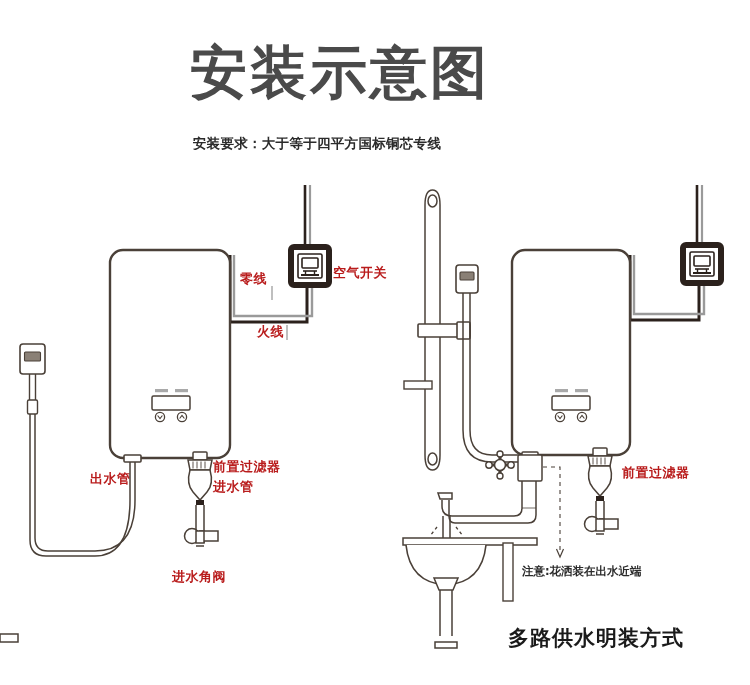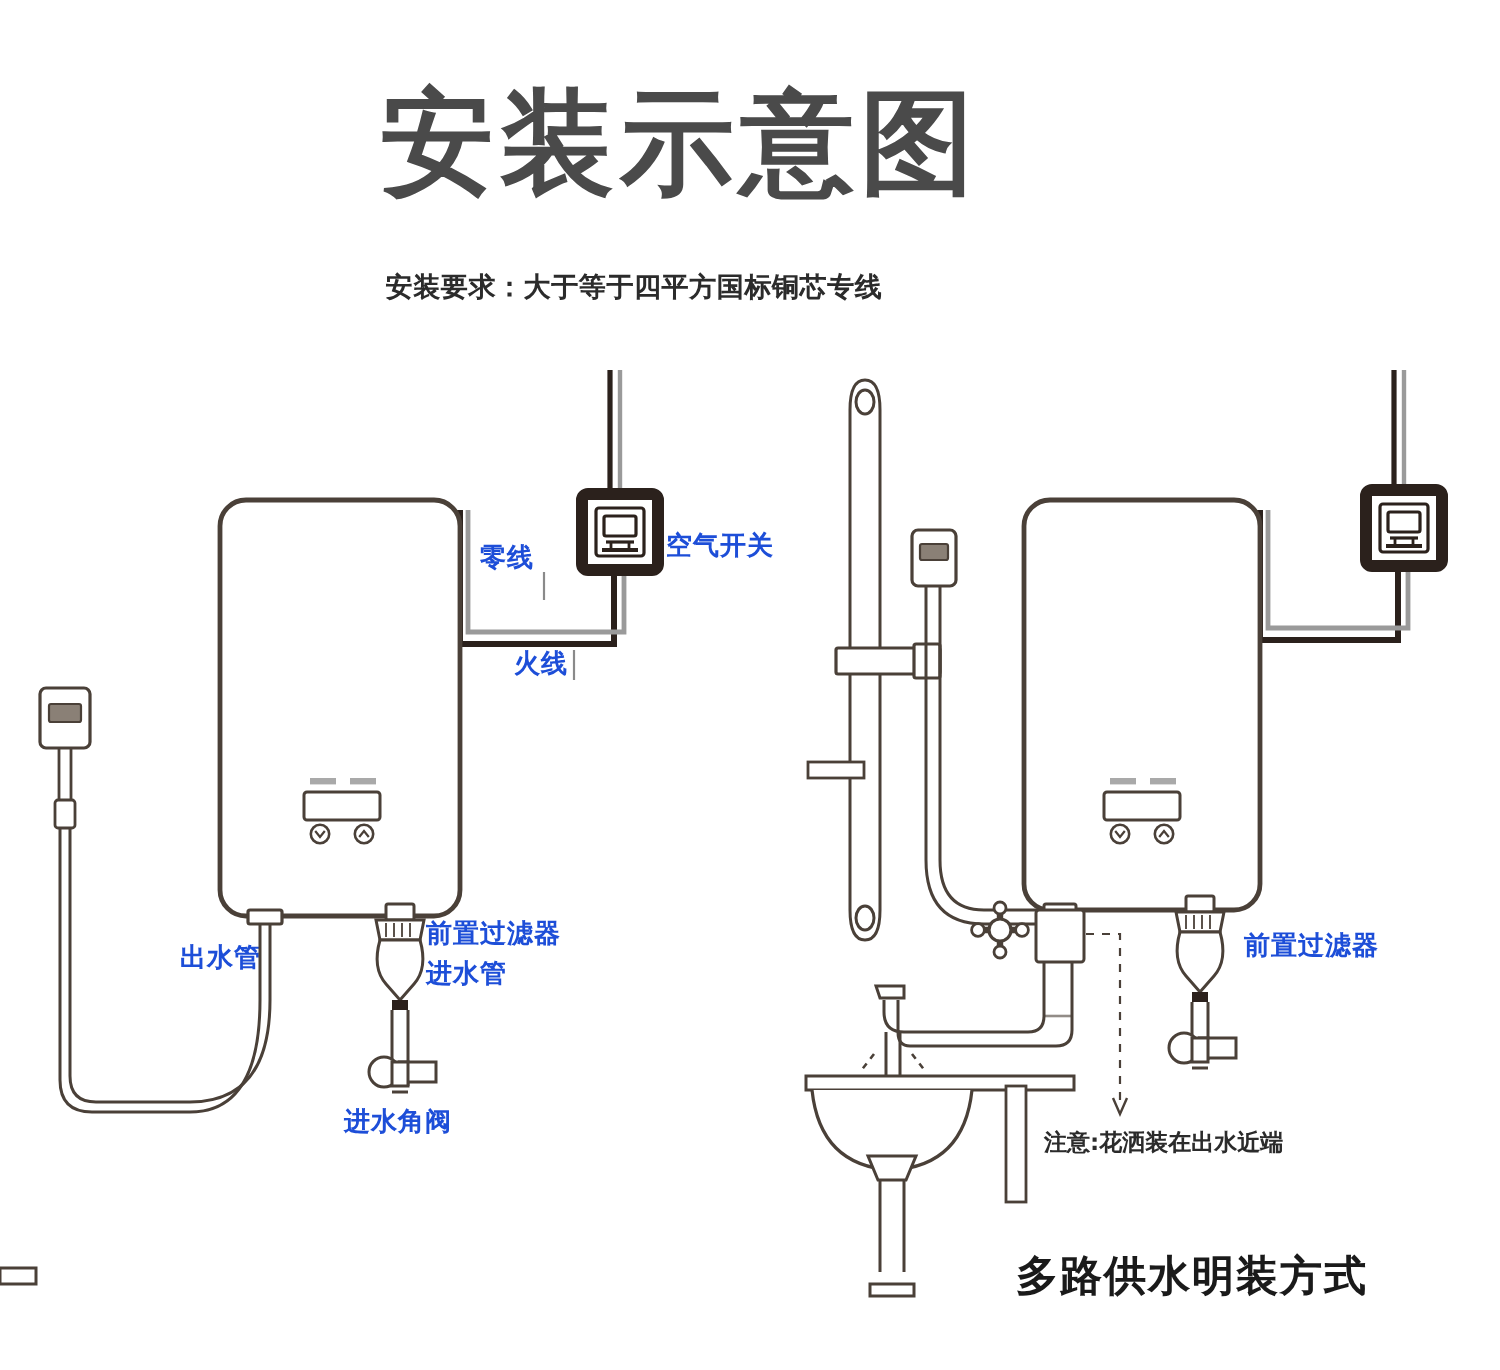--- a/index.html
+++ b/index.html
@@ -45,21 +45,21 @@
     font-weight: bold;
     color: #2b2b2b;
     font-family: "DejaVu Sans", sans-serif;
     letter-spacing: 0.3px;
   }
 
   .lbl {
     position: absolute;
     font-size: 13px;
     font-weight: bold;
-    color: #1d4ed8;
+    color: #b91c1c;
     font-family: "DejaVu Sans", sans-serif;
     white-space: nowrap;
     letter-spacing: 0.5px;
   }
   .lbl-sm {
     position: absolute;
     font-size: 11.5px;
     font-weight: bold;
     color: #2b2b2b;
     font-family: "DejaVu Sans", sans-serif;
@@ -90,21 +90,21 @@
 <div class="title">安装示意图</div>
 <div class="subtitle">安装要求：大于等于四平方国标铜芯专线</div>
 
 <div class="brand" style="left:158px; top:264px;">小确人</div>
 <div class="lbl" style="left:240px; top:270px;">零线</div>
 <div class="lbl" style="left:257px; top:323px;">火线</div>
 <div class="lbl" style="left:333px; top:264px;">空气开关</div>
 <div class="lbl" style="left:90px; top:470px;">出水管</div>
 <div class="lbl" style="left:213px; top:458px;">前置过滤器</div>
 <div class="lbl" style="left:213px; top:478px;">进水管</div>
-<div class="lbl" style="left:172px; top:552px;">进水角阀</div>
+<div class="lbl" style="left:172px; top:568px;">进水角阀</div>
 
 <div class="brand" style="left:558px; top:264px;">小确人</div>
 <div class="lbl" style="left:622px; top:464px;">前置过滤器</div>
 <div class="lbl-sm" style="left:522px; top:564px;">注意:花洒装在出水近端</div>
 <div class="caption-big" style="left:508px; top:604px;margin-top:20px;">多路供水明装方式</div>
 
 <svg class="canvas" viewBox="0 0 750 685" xmlns="http://www.w3.org/2000/svg">
 
   <defs>
     <g id="heaterBody"></g>

